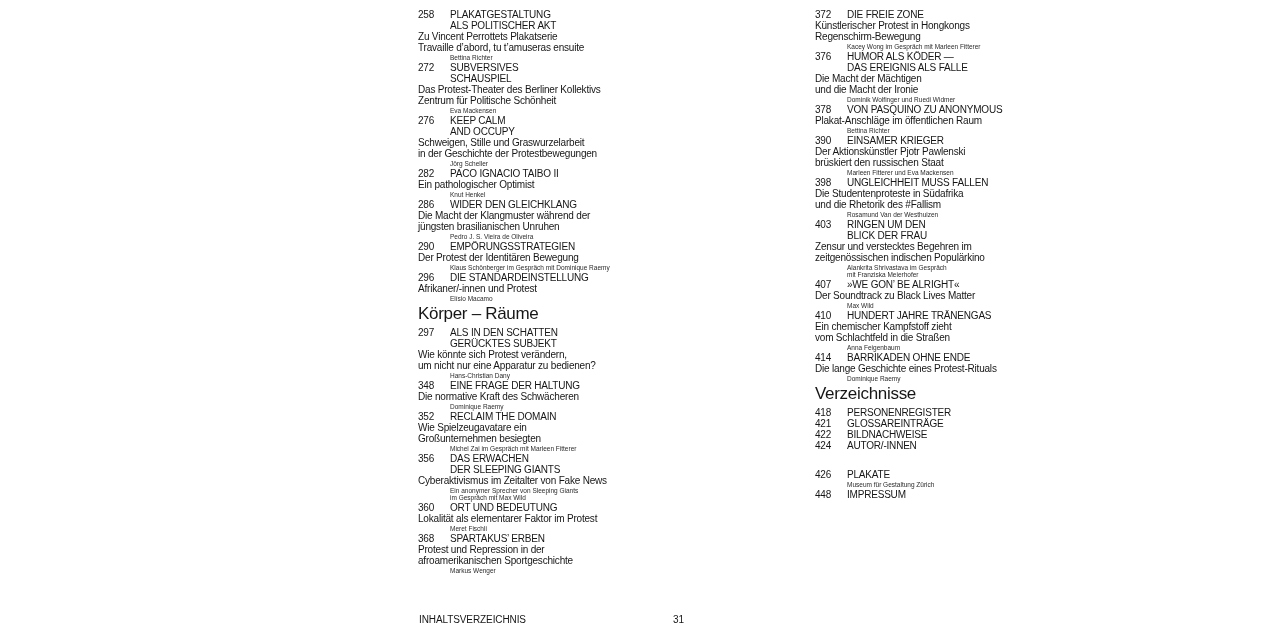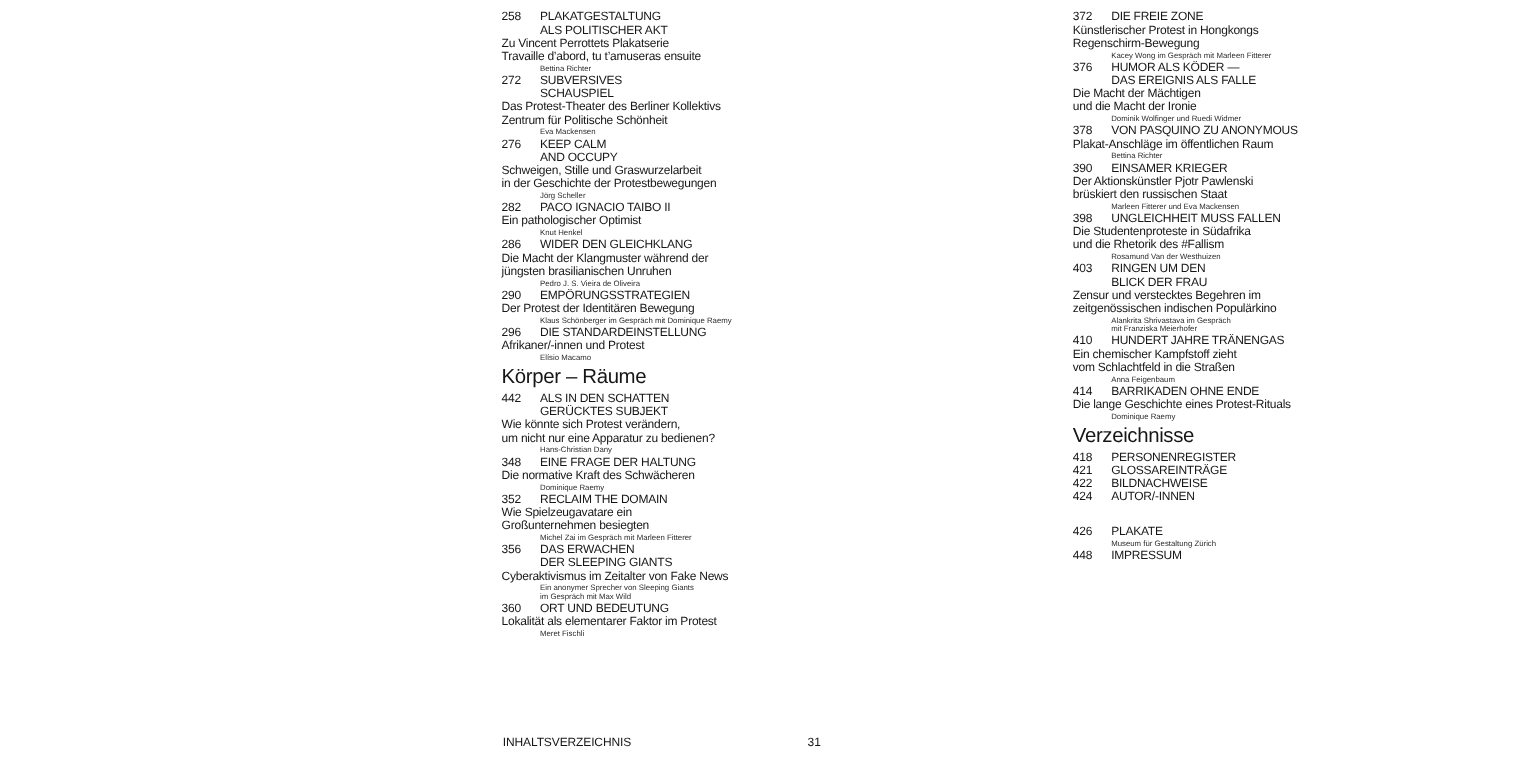--- a/index.html
+++ b/index.html
@@ -15,21 +15,21 @@
     font-family: "Liberation Sans", "DejaVu Sans", sans-serif;
     color: #161616;
     -webkit-font-smoothing: antialiased;
   }
   .toc-column {
     position: absolute;
     top: 9px;
     width: 250px;
   }
   #col-left  { left: 418px; }
-  #col-right { left: 894px; }
+  #col-right { left: 815px; }
 
   .line {
     font-size: 10px;
     line-height: 11px;
     letter-spacing: -0.2px;
     white-space: nowrap;
   }
   .entry { position: relative; }
   .num {
     position: absolute;
@@ -109,21 +109,21 @@
       <div class="line subtitle">Der Protest der Identitären Bewegung</div>
       <div class="author">Klaus Schönberger im Gespräch mit Dominique Raemy</div>
     </div>
     <div class="entry">
       <div class="line t-indent"><span class="num">296</span>DIE STANDARDEINSTELLUNG</div>
       <div class="line subtitle">Afrikaner/-innen und Protest</div>
       <div class="author">Elísio Macamo</div>
     </div>
     <div class="section-heading">Körper – Räume</div>
     <div class="entry">
-      <div class="line t-indent"><span class="num">442</span>ALS IN DEN SCHATTEN</div>
+      <div class="line t-indent"><span class="num">297</span>ALS IN DEN SCHATTEN</div>
       <div class="line t-indent">GERÜCKTES SUBJEKT</div>
       <div class="line subtitle">Wie könnte sich Protest verändern,</div>
       <div class="line subtitle">um nicht nur eine Apparatur zu bedienen?</div>
       <div class="author">Hans-Christian Dany</div>
     </div>
     <div class="entry">
       <div class="line t-indent"><span class="num">348</span>EINE FRAGE DER HALTUNG</div>
       <div class="line subtitle">Die normative Kraft des Schwächeren</div>
       <div class="author">Dominique Raemy</div>
     </div>
@@ -136,20 +136,26 @@
     <div class="entry">
       <div class="line t-indent"><span class="num">356</span>DAS ERWACHEN</div>
       <div class="line t-indent">DER SLEEPING GIANTS</div>
       <div class="line subtitle">Cyberaktivismus im Zeitalter von Fake News</div>
       <div class="author">Ein anonymer Sprecher von Sleeping Giants<br>im Gespräch mit Max Wild</div>
     </div>
     <div class="entry">
       <div class="line t-indent"><span class="num">360</span>ORT UND BEDEUTUNG</div>
       <div class="line subtitle">Lokalität als elementarer Faktor im Protest</div>
       <div class="author">Meret Fischli</div>
+    </div>
+    <div class="entry">
+      <div class="line t-indent"><span class="num">368</span>SPARTAKUS’ ERBEN</div>
+      <div class="line subtitle">Protest und Repression in der</div>
+      <div class="line subtitle">afroamerikanischen Sportgeschichte</div>
+      <div class="author">Markus Wenger</div>
     </div>
   </div>
 <div id="col-right" class="toc-column">
     <div class="entry">
       <div class="line t-indent"><span class="num">372</span>DIE FREIE ZONE</div>
       <div class="line subtitle">Künstlerischer Protest in Hongkongs</div>
       <div class="line subtitle">Regenschirm-Bewegung</div>
       <div class="author">Kacey Wong im Gespräch mit Marleen Fitterer</div>
     </div>
     <div class="entry">
@@ -177,20 +183,25 @@
       <div class="author">Rosamund Van der Westhuizen</div>
     </div>
     <div class="entry">
       <div class="line t-indent"><span class="num">403</span>RINGEN UM DEN</div>
       <div class="line t-indent">BLICK DER FRAU</div>
       <div class="line subtitle">Zensur und verstecktes Begehren im</div>
       <div class="line subtitle">zeitgenössischen indischen Populärkino</div>
       <div class="author">Alankrita Shrivastava im Gespräch<br>mit Franziska Meierhofer</div>
     </div>
     <div class="entry">
+      <div class="line t-indent"><span class="num">407</span>»WE GON’ BE ALRIGHT«</div>
+      <div class="line subtitle">Der Soundtrack zu Black Lives Matter</div>
+      <div class="author">Max Wild</div>
+    </div>
+    <div class="entry">
       <div class="line t-indent"><span class="num">410</span>HUNDERT JAHRE TRÄNENGAS</div>
       <div class="line subtitle">Ein chemischer Kampfstoff zieht</div>
       <div class="line subtitle">vom Schlachtfeld in die Straßen</div>
       <div class="author">Anna Feigenbaum</div>
     </div>
     <div class="entry">
       <div class="line t-indent"><span class="num">414</span>BARRIKADEN OHNE ENDE</div>
       <div class="line subtitle">Die lange Geschichte eines Protest-Rituals</div>
       <div class="author">Dominique Raemy</div>
     </div>

